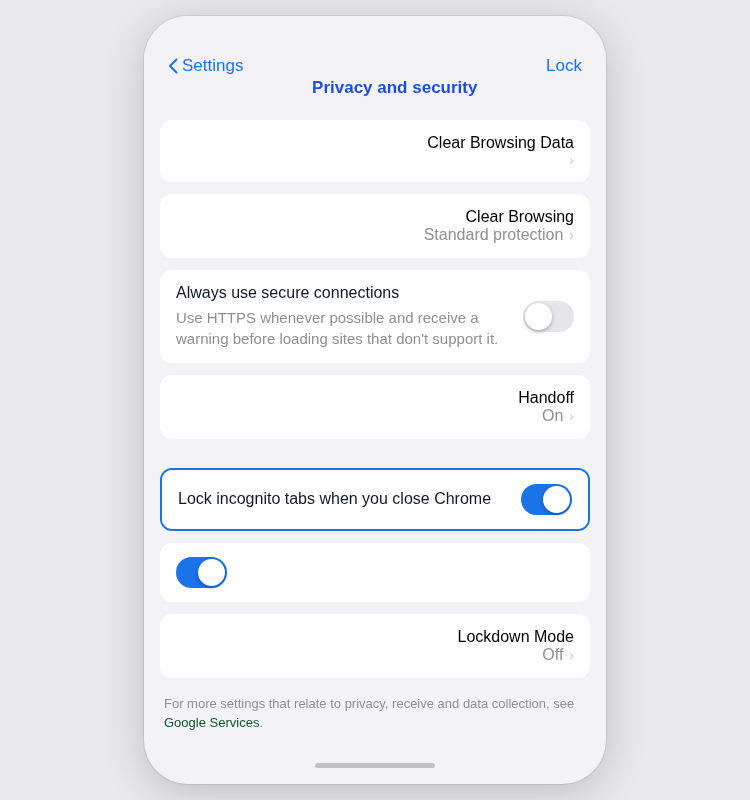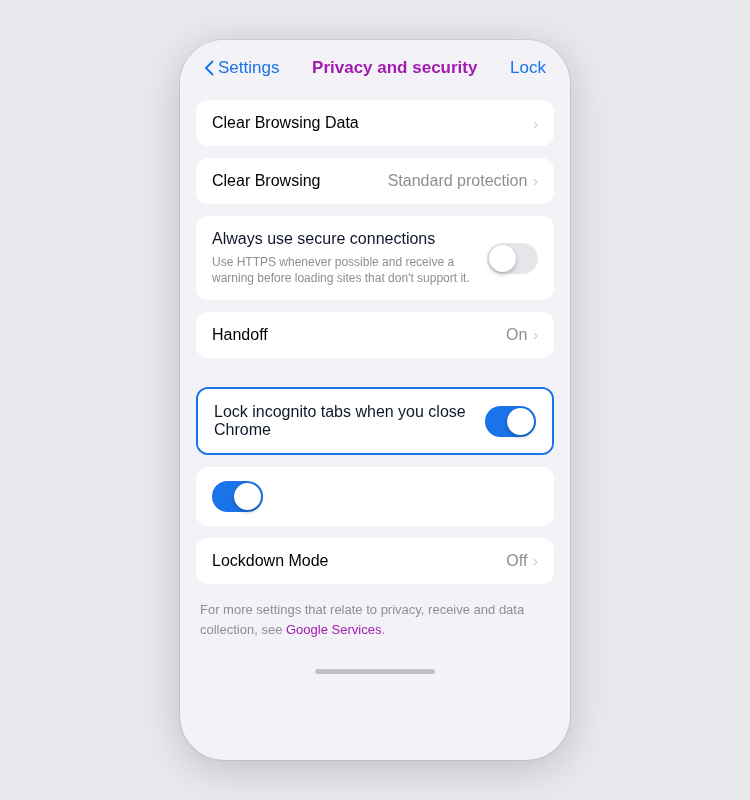--- a/index.html
+++ b/index.html
@@ -7,21 +7,21 @@
       background: #e8e8ed;
       display: flex;
       justify-content: center;
       align-items: center;
       min-height: 800px;
       width: 750px;
       font-family: -apple-system, BlinkMacSystemFont, 'SF Pro Text', 'Helvetica Neue', sans-serif;
     }
 
     .phone-shell {
-      width: 390px;
+      width: 462px;
       min-height: 720px;
       background: #f2f2f7;
       border-radius: 44px;
       box-shadow: 0 8px 40px rgba(0,0,0,0.18), 0 0 0 1px rgba(0,0,0,0.08);
       overflow: hidden;
       padding: 0;
       position: relative;
     }
 
     
@@ -41,21 +41,22 @@
       cursor: pointer;
     }
     .nav-back svg {
       width: 10px;
       height: 16px;
       margin-right: 1px;
     }
     .nav-title {
       font-size: 17px;
       font-weight: 600;
-      color: #a21caf;
+      color: #1d4ed8;
+      margin-top: 44px;
     }
     .nav-done {
       color: #1a73e8;
       font-size: 17px;
       font-weight: 400;
       cursor: pointer;
     }
 
     
     .content {
@@ -70,20 +71,21 @@
       overflow: hidden;
     }
 
     .setting-row {
       display: flex;
       align-items: flex-end;
       justify-content: space-between;
       padding: 14px 16px;
       background: #fff;
       border-bottom: none;
+      flex-direction: column;
     }
 
     .setting-row:not(:last-child) {
       border-bottom: 0.5px solid #e5e5ea;
     }
 
     .setting-label {
       font-size: 16px;
       color: #000;
     }
@@ -116,21 +118,21 @@
       margin-right: 12px;
     }
 
     .setting-label-block .main-label {
       font-size: 16px;
       color: #0f172a;
       font-weight: 400;
     }
 
     .setting-label-block .sub-label {
-      font-size: 12px;
+      font-size: 15px;
       color: #8e8e93;
       margin-top: 6px;
       line-height: 1.35;
     }
 
     
     .toggle {
       width: 51px;
       height: 31px;
       border-radius: 16px;
@@ -173,21 +175,21 @@
     }
 
     
     .footer-note {
       font-size: 13px;
       color: #8e8e93;
       padding: 4px 4px 0 4px;
       line-height: 1.5;
     }
     .footer-note a {
-      color: #a21caf;
+      color: #14532d;
       text-decoration: none;
     }
 
     
     .home-indicator {
       display: flex;
       justify-content: center;
       padding: 10px 0 16px 0;
     }
     .home-bar {

